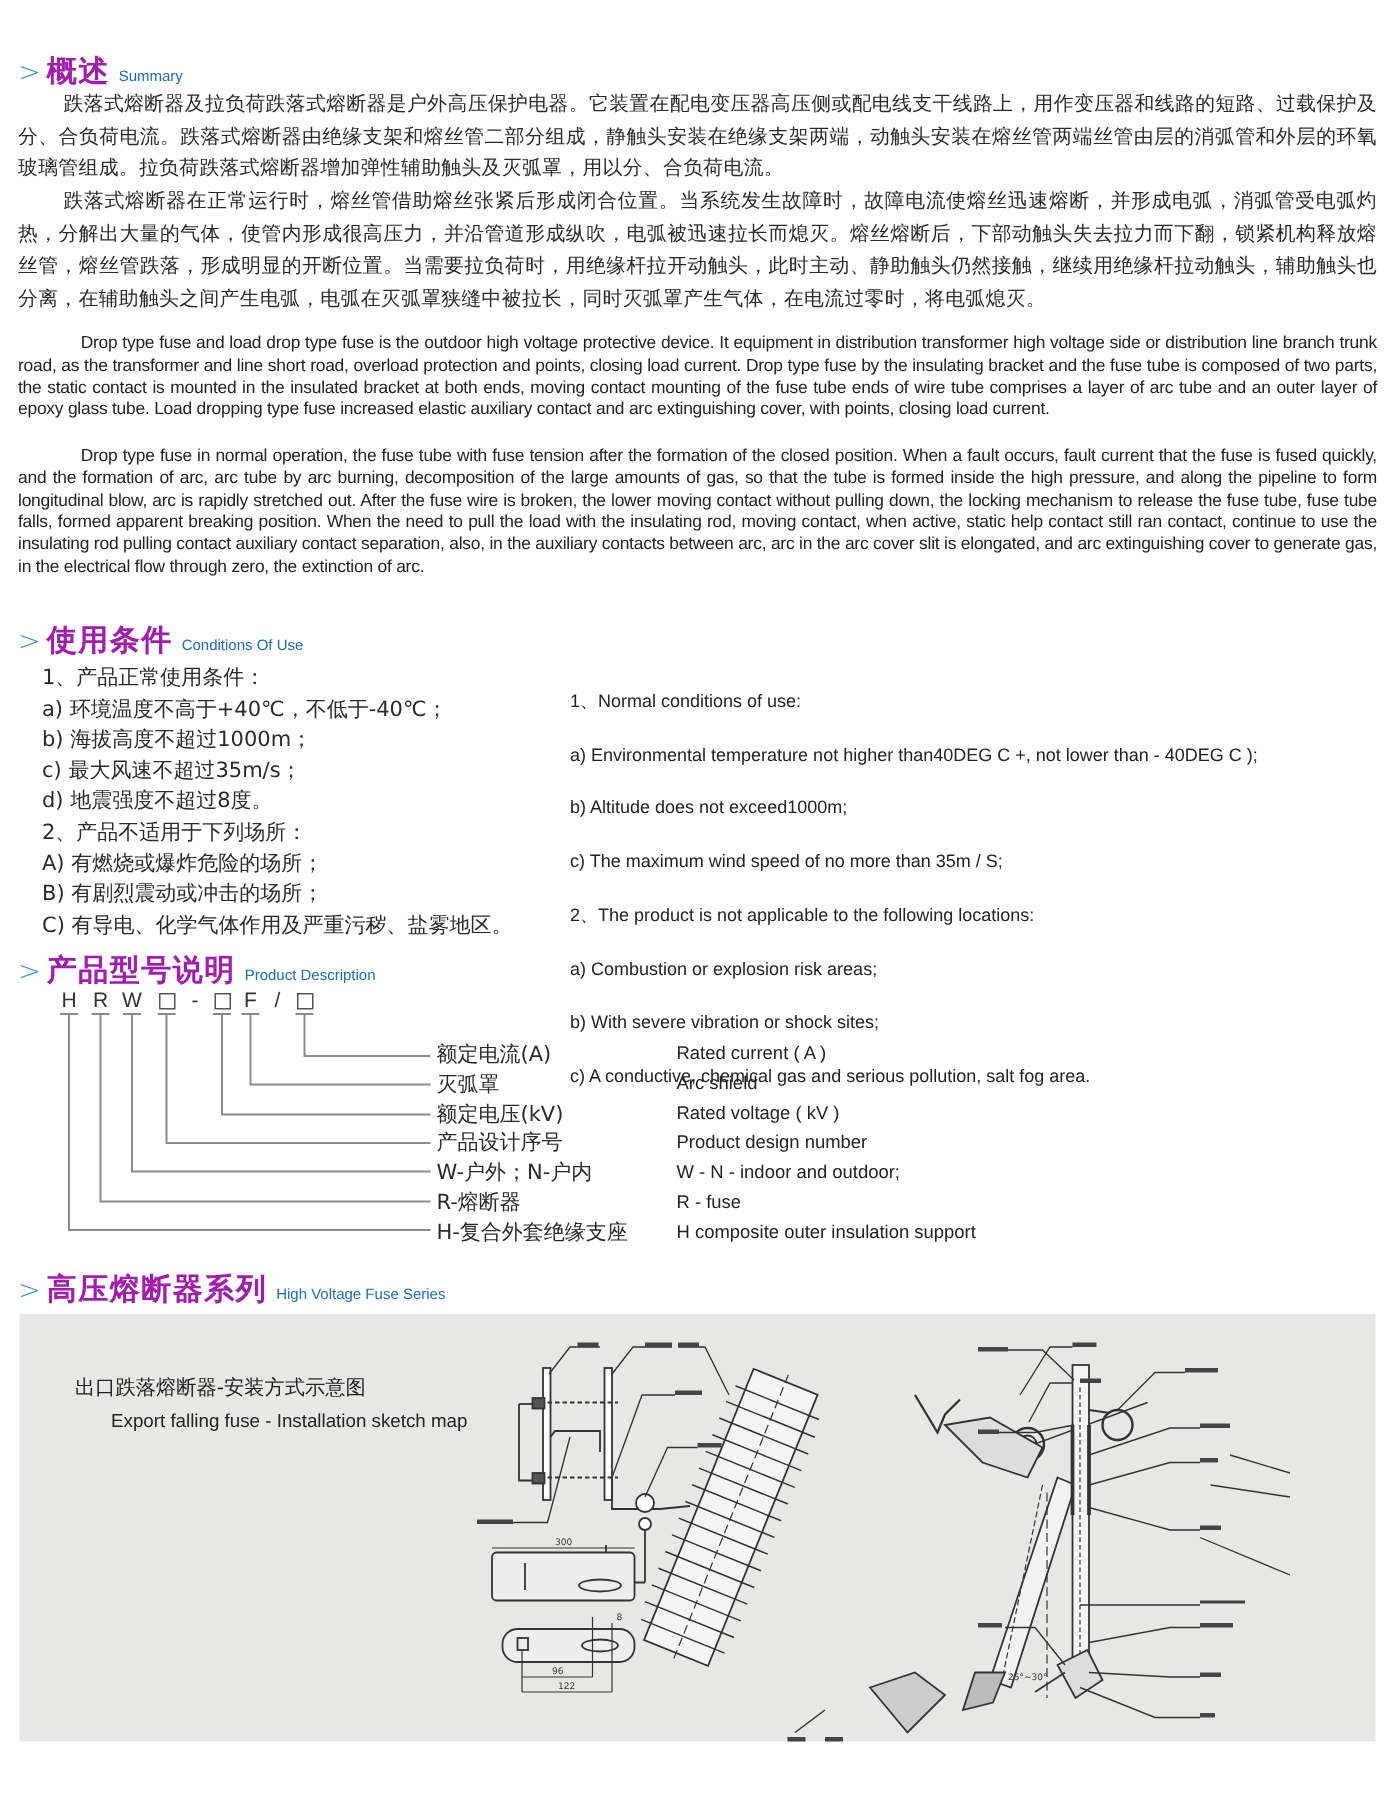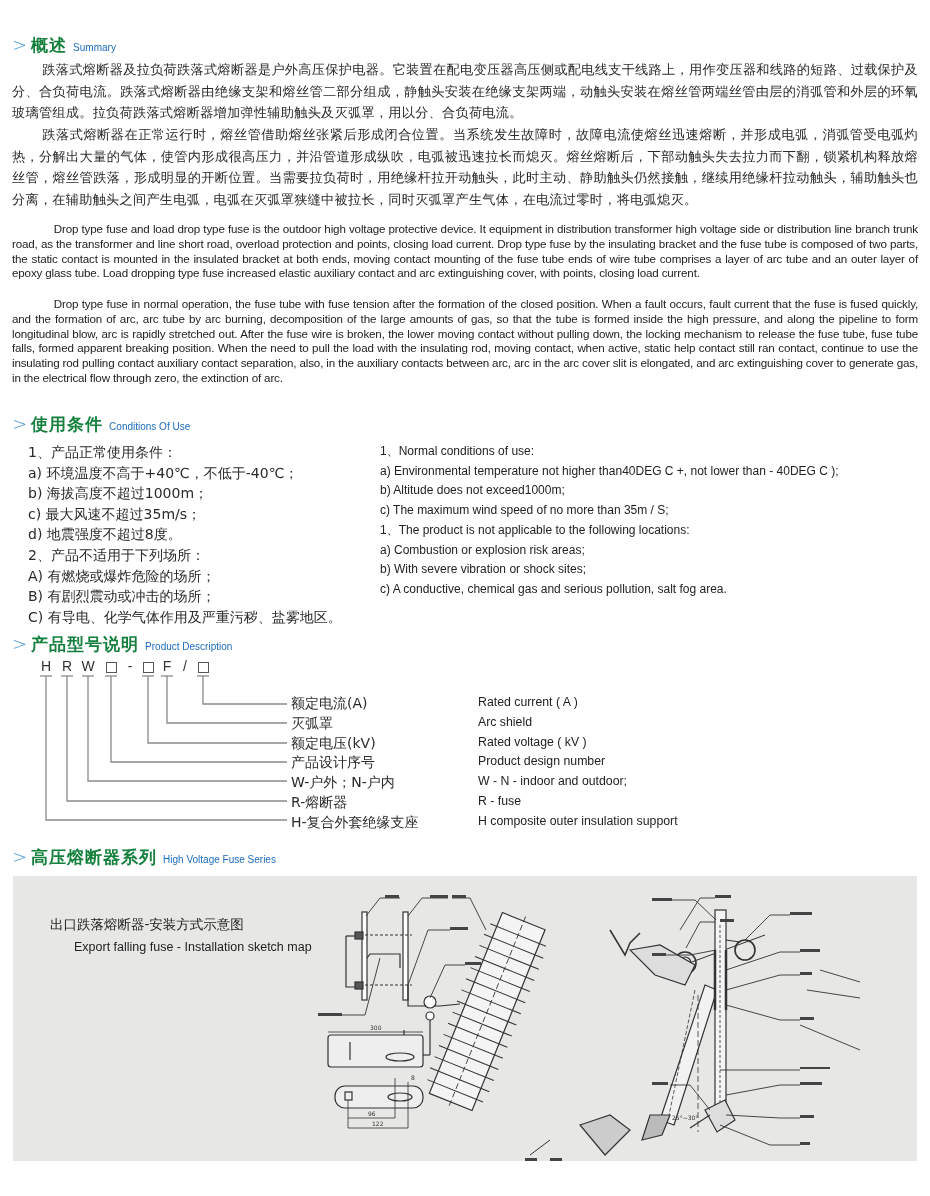--- a/index.html
+++ b/index.html
@@ -1,38 +1,38 @@
 <!DOCTYPE html>
 <html><head>
 <meta charset="utf-8">
 <style>
   * { box-sizing: border-box; margin: 0; padding: 0; }
   html, body { width: 930px; height: 1196px; background: #ffffff; overflow: hidden; }
   body { position: relative; font-family: "DejaVu Sans", sans-serif; color: #222; }
 
   .sec-head { position: absolute; left: 12px; display: flex; align-items: baseline; white-space: nowrap; }
   .sec-head .chev { color: #3a8fd0; font-size: 18px; font-family: "DejaVu Sans", sans-serif; margin-right: 4px; font-weight: 300; }
-  .sec-head .zh { color: #15803d; font-size: 17px; font-weight: bold; letter-spacing: 1px; margin-right: 6px; }
+  .sec-head .zh { color: #a21caf; font-size: 20px; font-weight: bold; letter-spacing: 1px; margin-right: 6px; }
   .sec-head .en { color: #1b6cbf; font-size: 10px; font-family: "Liberation Sans", sans-serif; }
 
   .zh-para { position: absolute; left: 12px; width: 906px; font-size: 13.2px; line-height: 21.5px; color: #2a2a2a; text-align: justify; text-indent: 2.3em; letter-spacing: 0.25px; }
   .en-para { position: absolute; left: 12px; width: 906px; font-family: "Liberation Sans", sans-serif; font-size: 11.6px; line-height: 14.8px; color: #222; text-align: justify; text-indent: 3.6em; letter-spacing: -0.15px; }
 
   .cond-zh { position: absolute; left: 28px; top: 442px; font-size: 14px; line-height: 20.6px; color: #2a2a2a; }
   .cond-zh div { white-space: nowrap; }
   .cond-en { position: absolute; left: 380px; top: 442px; font-family: "Liberation Sans", sans-serif; font-size: 12px; line-height: 19.7px; color: #222; }
-  .cond-en div { white-space: nowrap; }
+  .cond-en div { white-space: nowrap; margin-top: 16px; }
 
   .code-row { position: absolute; top: 658px; left: 0; font-family: "Liberation Sans", sans-serif; font-size: 14px; color: #333; }
   .code-char { position: absolute; width: 16px; text-align: center; }
   .code-box { position: absolute; width: 11px; height: 11px; border: 1px solid #555; top: 4px; }
 
   .desc-zh { position: absolute; left: 291px; top: 694px; font-size: 14px; line-height: 19.8px; color: #2a2a2a; }
   .desc-zh div, .desc-en div { white-space: nowrap; height: 19.8px; }
-  .desc-en { position: absolute; left: 451px; top: 693px; font-family: "Liberation Sans", sans-serif; font-size: 12.3px; line-height: 19.8px; color: #222; margin-left: 27px; }
+  .desc-en { position: absolute; left: 451px; top: 693px; font-family: "Liberation Sans", sans-serif; font-size: 12.3px; line-height: 19.8px; color: #222; }
 
   .panel { position: absolute; left: 13px; top: 876px; width: 904px; height: 285px; background: #e7e7e5; }
   .panel-title-zh { position: absolute; left: 50px; top: 916px; font-size: 13.5px; color: #222; white-space: nowrap; }
   .panel-title-en { position: absolute; left: 50px; top: 940px; font-family: Liberation Sans, sans-serif; font-size: 12.5px; color: #222; white-space: nowrap; margin-left: 24px; }
 
   svg text { font-family: "DejaVu Sans", sans-serif; }
 </style>
 </head>
 <body>
 
@@ -63,21 +63,21 @@
   <div>A) 有燃烧或爆炸危险的场所；</div>
   <div>B) 有剧烈震动或冲击的场所；</div>
   <div>C) 有导电、化学气体作用及严重污秽、盐雾地区。</div>
 </div>
 
 <div class="cond-en">
   <div>1、Normal conditions of use:</div>
   <div>a) Environmental temperature not higher than40DEG C +, not lower than - 40DEG C );</div>
   <div>b) Altitude does not exceed1000m;</div>
   <div>c) The maximum wind speed of no more than 35m / S;</div>
-  <div>1、The product is not applicable to the following locations:</div>
+  <div>2、The product is not applicable to the following locations:</div>
   <div>a) Combustion or explosion risk areas;</div>
   <div>b) With severe vibration or shock sites;</div>
   <div>c) A conductive, chemical gas and serious pollution, salt fog area.</div>
 </div>
 
 <div class="sec-head" style="top:633px;">
   <span class="chev">&gt;</span>
   <span class="zh">产品型号说明</span>
   <span class="en">Product Description</span>
 </div>

